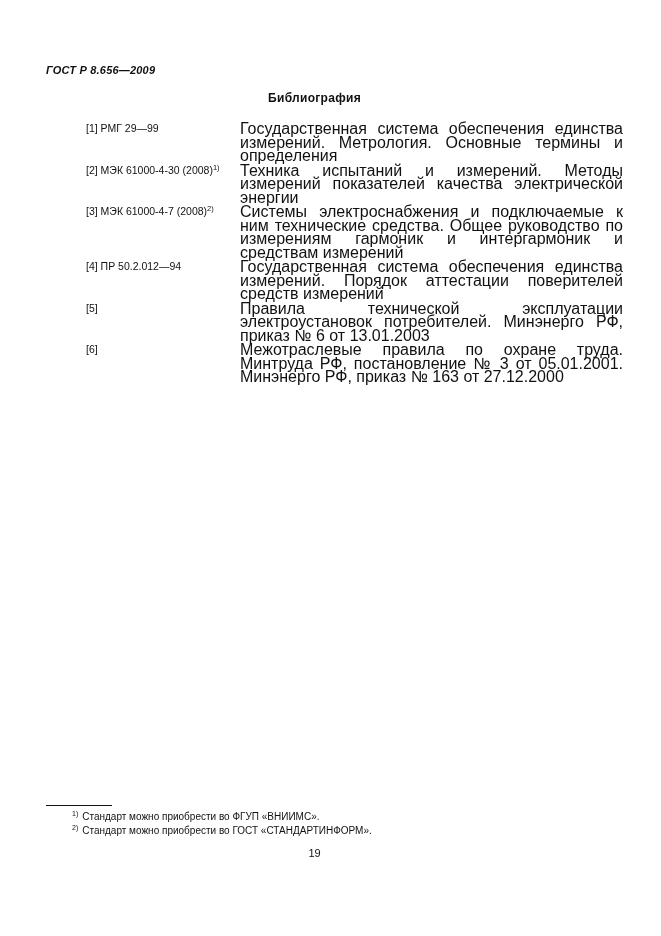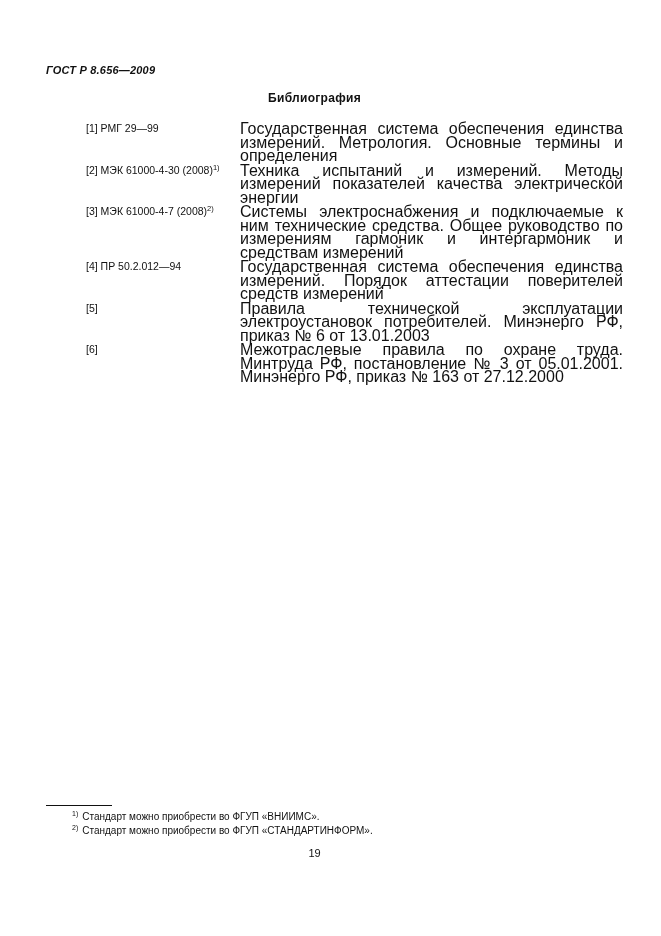--- a/index.html
+++ b/index.html
@@ -142,18 +142,18 @@
       <div class="bib-desc">Межотраслевые правила по охране труда. Минтруда РФ, постановление № 3 от 05.01.2001. Минэнерго РФ, приказ № 163 от 27.12.2000</div>
     </div>
 
 
   </div>
 
   <div class="footnote-rule"></div>
 
   <div class="footnotes">
     <div class="footnote"><sup>1)</sup><span>Стандарт можно приобрести во ФГУП «ВНИИМС».</span></div>
-    <div class="footnote"><sup>2)</sup><span>Стандарт можно приобрести во ФГУП «СТАНДАРТИНФОРМ».</span></div>
+    <div class="footnote"><sup>2)</sup><span>Стандарт можно приобрести во ГОСТ «СТАНДАРТИНФОРМ».</span></div>
   </div>
 
   <div class="page-number">19</div>
 
 </div>
 
 </body></html>

